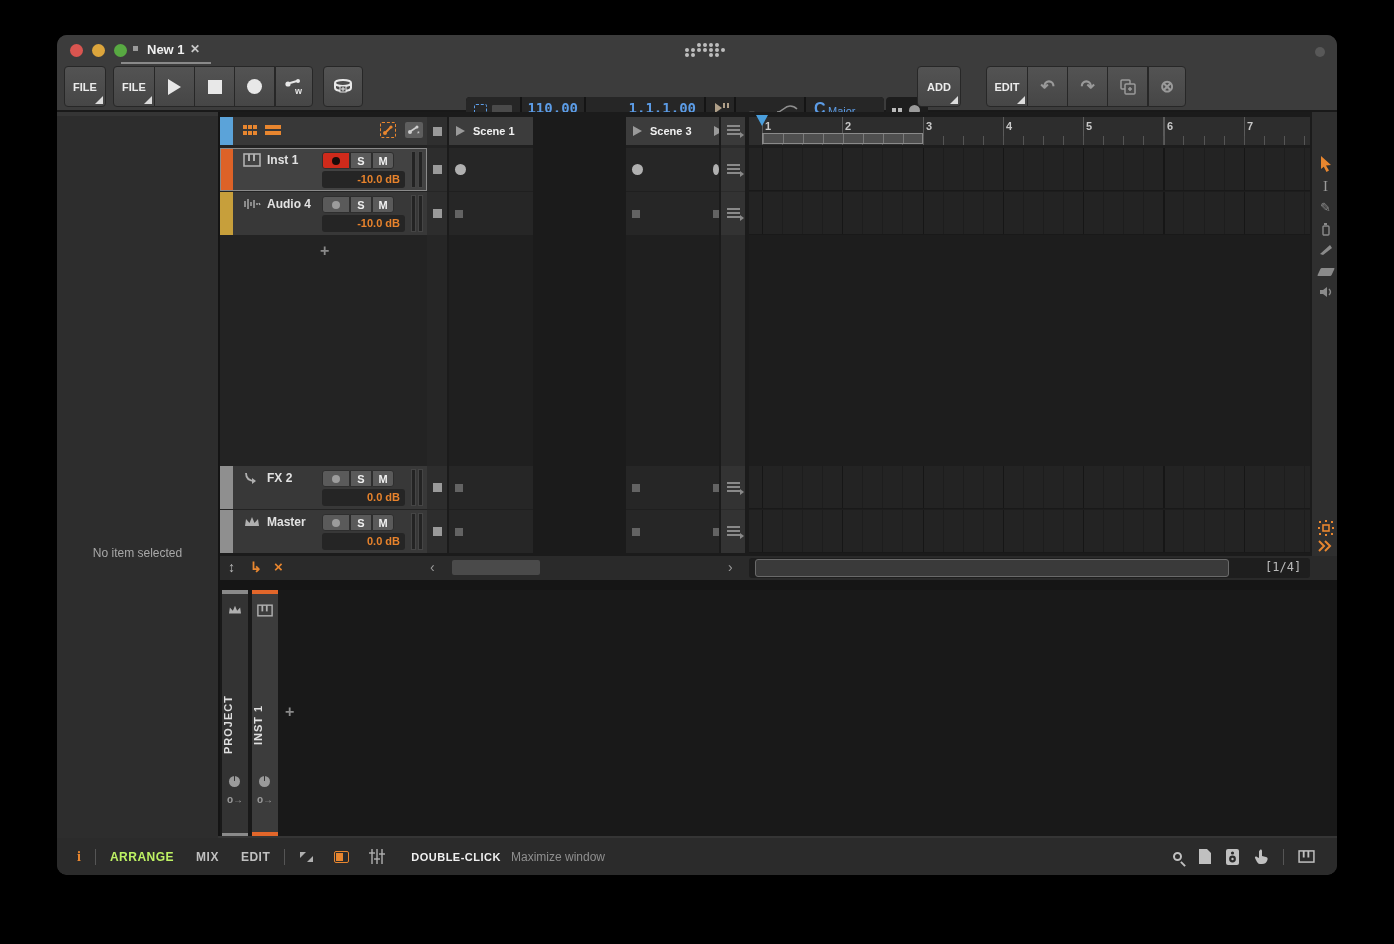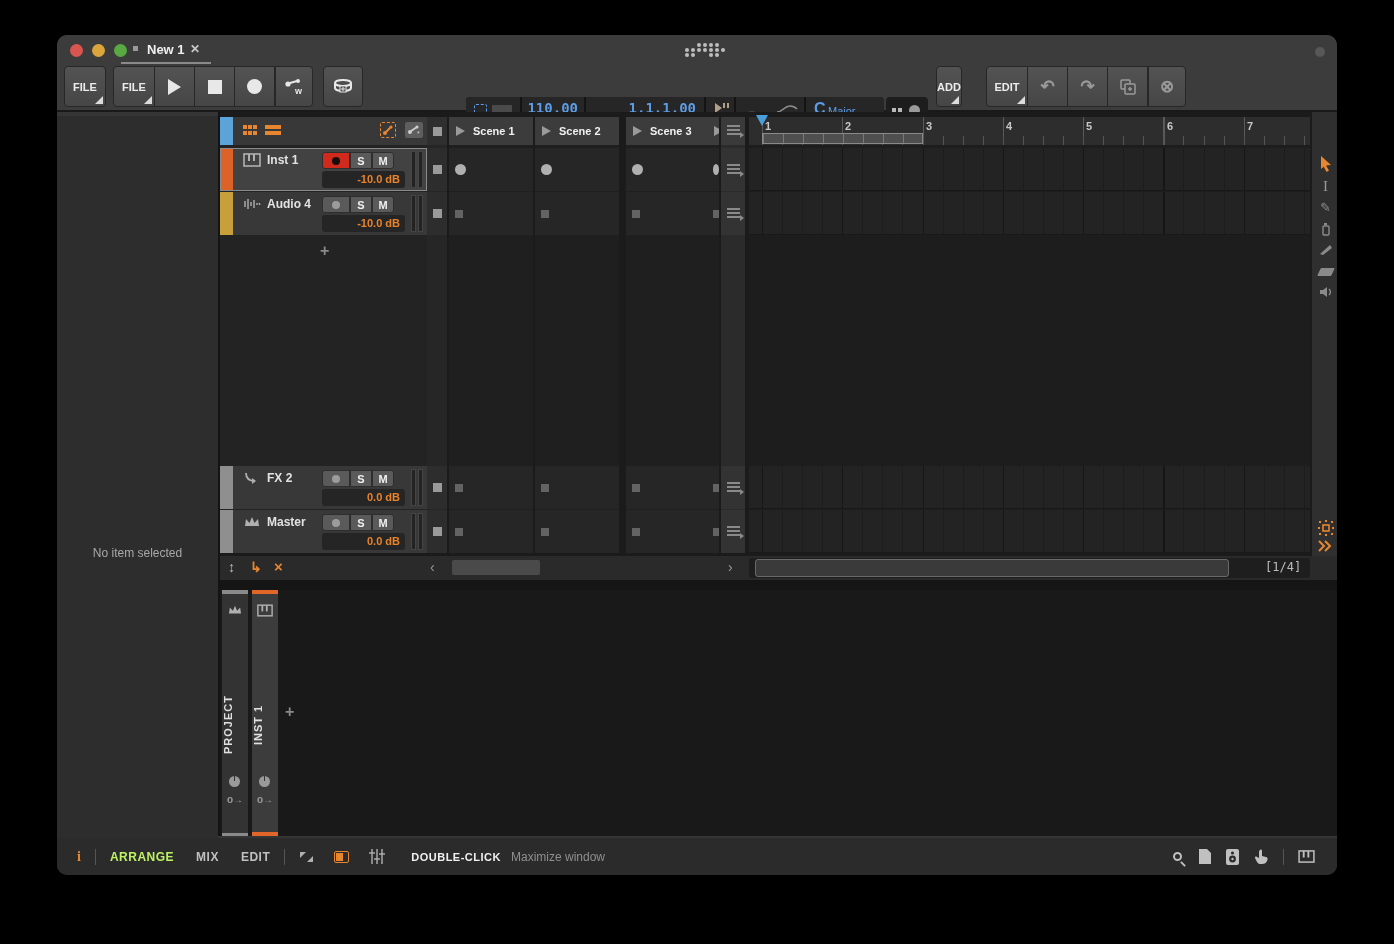--- a/index.html
+++ b/index.html
@@ -296,21 +296,21 @@
         </div>
       </div>
     </div>
     <div class="engine-box">
       <span class="vbar" style="left:6px;top:11px;"></span>
       <span class="vbar" style="left:12px;top:11px;"></span>
       <span class="abs" style="left:23px;top:8px;width:11px;height:11px;border-radius:50%;background:#9a9a9a;"></span>
       <span class="folder" style="left:22px;top:25px;"></span>
     </div>
 
-    <div class="tbtn fold" style="left:879px;width:26px;">
+    <div class="tbtn fold" style="left:860px;width:44px;">
       <span>ADD</span>
     </div>
     <div class="tbtn grpL fold" style="left:929px;width:42px;">
       <span>EDIT</span>
     </div>
     <div class="tbtn grp" style="left:971px;width:40px;color:#9a9a9a;font-size:17px;">
           <span>↶</span>
         </div>
     <div class="tbtn grp" style="left:1011px;width:40px;color:#9a9a9a;font-size:17px;">
           <span>↷</span>
@@ -503,38 +503,20 @@
           <span class="slot-sq"></span>
         </div>
     <div class="trk-row r-fx slotcell">
           <span class="slot-sq"></span>
         </div>
     <div class="trk-row r-master slotcell">
           <span class="slot-sq"></span>
         </div>
   </div>
 
-  <div class="lcol" style="left:478px;width:84px;background:#1f1f1f;">
-    <div class="hdr-row scene-hdr">
-          <span class="sc-play"></span>
-          <span>Scene 2</span>
-        </div>
-    <div class="trk-row r-inst slotcell">
-          <span class="slot-circle"></span>
-        </div>
-    <div class="trk-row r-audio slotcell">
-          <span class="slot-sq"></span>
-        </div>
-    <div class="trk-row r-fx slotcell">
-          <span class="slot-sq"></span>
-        </div>
-    <div class="trk-row r-master slotcell">
-          <span class="slot-sq"></span>
-        </div>
-  </div>
 
   <div class="lcol" style="left:569px;width:84px;background:#1f1f1f;">
     <div class="hdr-row scene-hdr">
           <span class="sc-play"></span>
           <span>Scene 3</span>
         </div>
     <div class="trk-row r-inst slotcell">
           <span class="slot-circle"></span>
         </div>
     <div class="trk-row r-audio slotcell">

